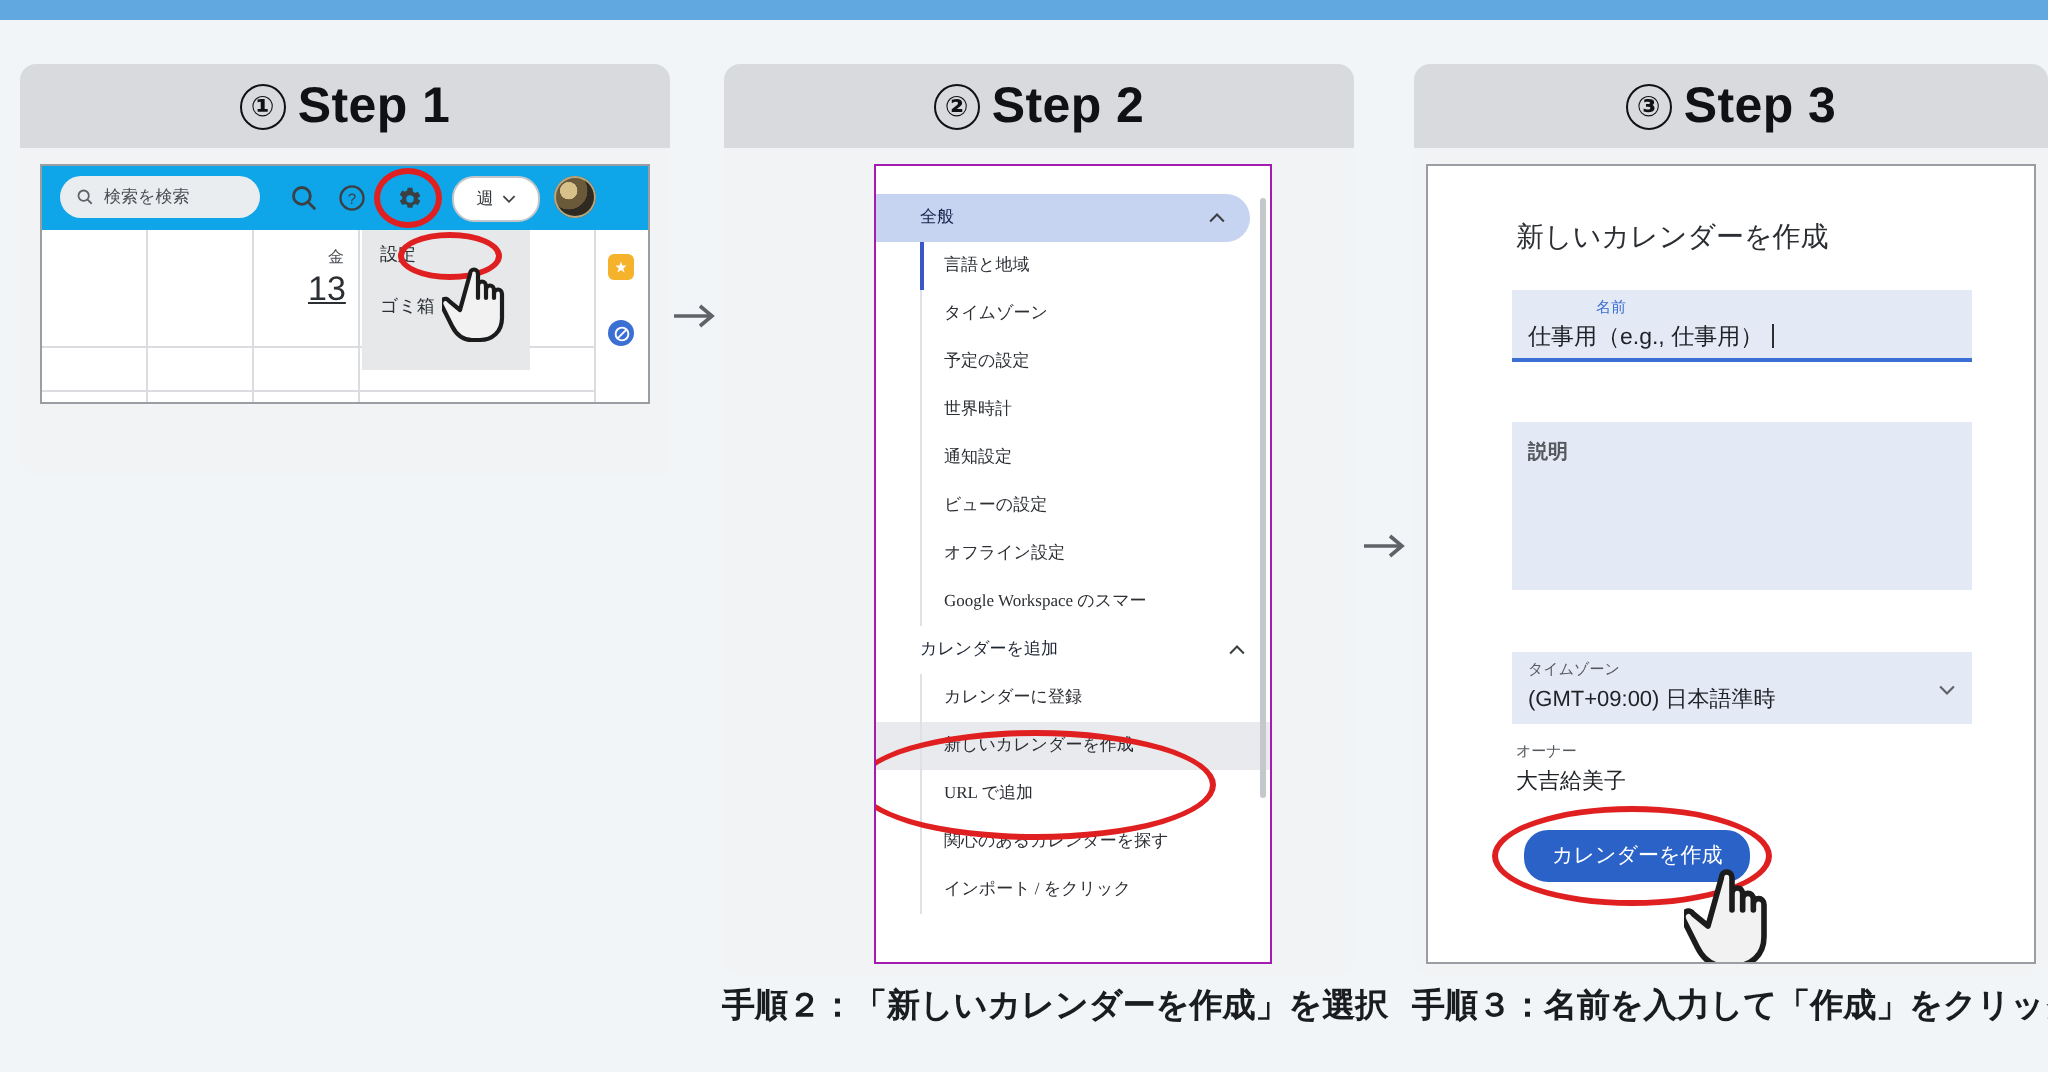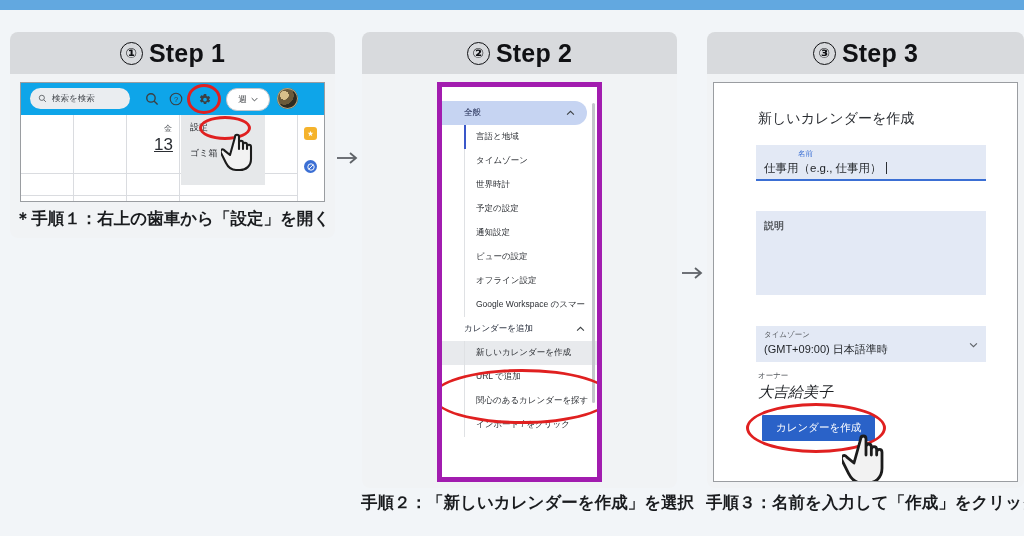--- a/index.html
+++ b/index.html
@@ -71,22 +71,22 @@
   #s1-rail .ic2{position:absolute;left:6px;top:45px;width:13px;height:13px;border-radius:50%;background:#3b6fd4;display:flex;align-items:center;justify-content:center;}
   #s1-cap{position:absolute;left:0;top:176px;width:100%;}
 
   
   .ellipse{position:absolute;border:3px solid #e02020;border-radius:50%;box-sizing:border-box;}
   .hand{position:absolute;}
 
   
   #p2{left:362px;top:32px;width:315px;height:456px;}
   #s2-shot{
-    position:absolute;left:75px;top:50px;width:165px;height:400px;
-    background:#fff;border:5px solid #a21caf;box-sizing:border-box;overflow:hidden;
+    position:absolute;left:75px;top:50px;width:199px;height:400px;
+    background:#fff;border:1px solid #a21caf;box-sizing:border-box;overflow:hidden;font-family:Liberation Serif, serif;
   }
   #s2-inner{position:absolute;left:0;top:14px;width:100%;bottom:0;}
   .s2-row{height:24px;display:flex;align-items:center;font-size:8.5px;color:#2b2e33;padding-left:34px;position:relative;white-space:nowrap;}
   .s2-row.indent:before{content:"";position:absolute;left:22px;top:0;width:1px;height:100%;background:#dfe1e4;}
   .s2-row.first-ind:before{background:#3a57c9;width:2px;}
   .s2-sec{
     height:24px;display:flex;align-items:center;justify-content:space-between;
     font-size:8.5px;color:#1d2433;padding:0 12px 0 22px;white-space:nowrap;
   }
   .s2-sec.on{background:#c6d4f2;border-radius:0 12px 12px 0;margin-right:10px;color:#18224a;}
@@ -113,24 +113,24 @@
   }
   #s3-desc .fl{font-size:10px;color:#55595e;font-weight:bold;}
   #s3-tz{
     position:absolute;left:42px;top:243px;width:230px;height:36px;background:#e3e9f5;
     padding:4px 8px;box-sizing:border-box;display:flex;justify-content:space-between;align-items:flex-start;
   }
   #s3-tz .fl{font-size:7.5px;color:#55595e;}
   #s3-tz .fv{font-size:11px;color:#1e2125;margin-top:2px;white-space:nowrap;}
   #s3-owner{position:absolute;left:44px;top:288px;}
   #s3-owner .fl{font-size:7.5px;color:#55595e;}
-  #s3-owner .fv{font-size:15px;color:#1e2125;margin-top:2px;white-space:nowrap;font-style:italic;}
+  #s3-owner .fv{font-size:11px;color:#1e2125;margin-top:2px;white-space:nowrap;}
   #s3-btn{
     position:absolute;left:48px;top:332px;height:26px;padding:0 14px;background:#2a62c8;
-    border-radius:1px;display:flex;align-items:center;justify-content:center;
+    border-radius:12px;display:flex;align-items:center;justify-content:center;
     font-size:10.5px;color:#fff;white-space:nowrap;
   }
   #s3-cap{position:absolute;left:-1px;top:460px;width:100%;}
 
   .arrow{position:absolute;}
 </style>
 </head>
 <body>
 
 <div id="topbar"></div>
@@ -208,21 +208,20 @@
       </div>
     </div>
 
     <div class="ellipse" style="left:166px;top:1px;width:34px;height:30px;"></div>
     <div class="ellipse" style="left:178px;top:33px;width:52px;height:24px;"></div>
     <svg class="hand" style="left:200px;top:40px;" width="48" height="52" viewBox="0 0 48 52">
       <path d="M14 14 c0-3 4-3 4 0 v12 v-6 c0-3 4-3 4 0 v6 v-4 c0-3 4-3 4 0 v4 v-2 c0-3 4-3 4 0 v12 c0 7-5 11-11 11 h-4 c-5 0-8-3-10-7 l-5-10 c-1.5-3 2-5 3.6-2.4 L9 32 z" fill="#f2f2f2" stroke="#1c1c1c" stroke-width="2.1" stroke-linejoin="round"></path>
     </svg>
   </div>
 
-  <div class="caption" id="s1-cap">＊手順１：右上の歯車から「設定」を開く</div>
 </div>
 
 <svg class="arrow" style="left:337px;top:150px;" width="22" height="16" viewBox="0 0 22 16">
   <line x1="0" y1="8" x2="18" y2="8" stroke="#5f6368" stroke-width="1.8"></line>
   <path d="M13 3 L19 8 L13 13" fill="none" stroke="#5f6368" stroke-width="1.8"></path>
 </svg>
 
 <div class="panel" id="p2">
   <div class="panel-head">
     <div class="ttl">
@@ -234,33 +233,34 @@
   <div id="s2-shot">
     <div id="s2-inner">
       <div class="s2-sec on">
         <span>全般</span>
         <svg width="9" height="6" viewBox="0 0 10 7">
             <path d="M1 5.5 L5 1.5 L9 5.5" fill="none" stroke="#3c4043" stroke-width="1.2"></path>
           </svg>
       </div>
       <div class="s2-row indent first-ind">言語と地域</div>
       <div class="s2-row indent">タイムゾーン</div>
+      <div class="s2-row indent">予定の設定</div>
       <div class="s2-row indent">世界時計</div>
-      <div class="s2-row indent">予定の設定</div>
       <div class="s2-row indent">通知設定</div>
       <div class="s2-row indent">ビューの設定</div>
       <div class="s2-row indent">オフライン設定</div>
       <div class="s2-row indent">Google Workspace のスマー</div>
 
       <div class="s2-sec">
         <span>カレンダーを追加</span>
         <svg width="9" height="6" viewBox="0 0 10 7">
             <path d="M1 5.5 L5 1.5 L9 5.5" fill="none" stroke="#3c4043" stroke-width="1.2"></path>
           </svg>
       </div>
+      <div class="s2-row indent">カレンダーに登録</div>
       <div class="s2-row indent sel">新しいカレンダーを作成</div>
       <div class="s2-row indent">URL で追加</div>
       <div class="s2-row indent">関心のあるカレンダーを探す</div>
       <div class="s2-row indent">インポート / をクリック</div>
     </div>
     <div id="s2-scroll"></div>
 
     <div class="ellipse" style="left:-10px;top:282px;width:180px;height:55px;"></div>
   </div>
 

